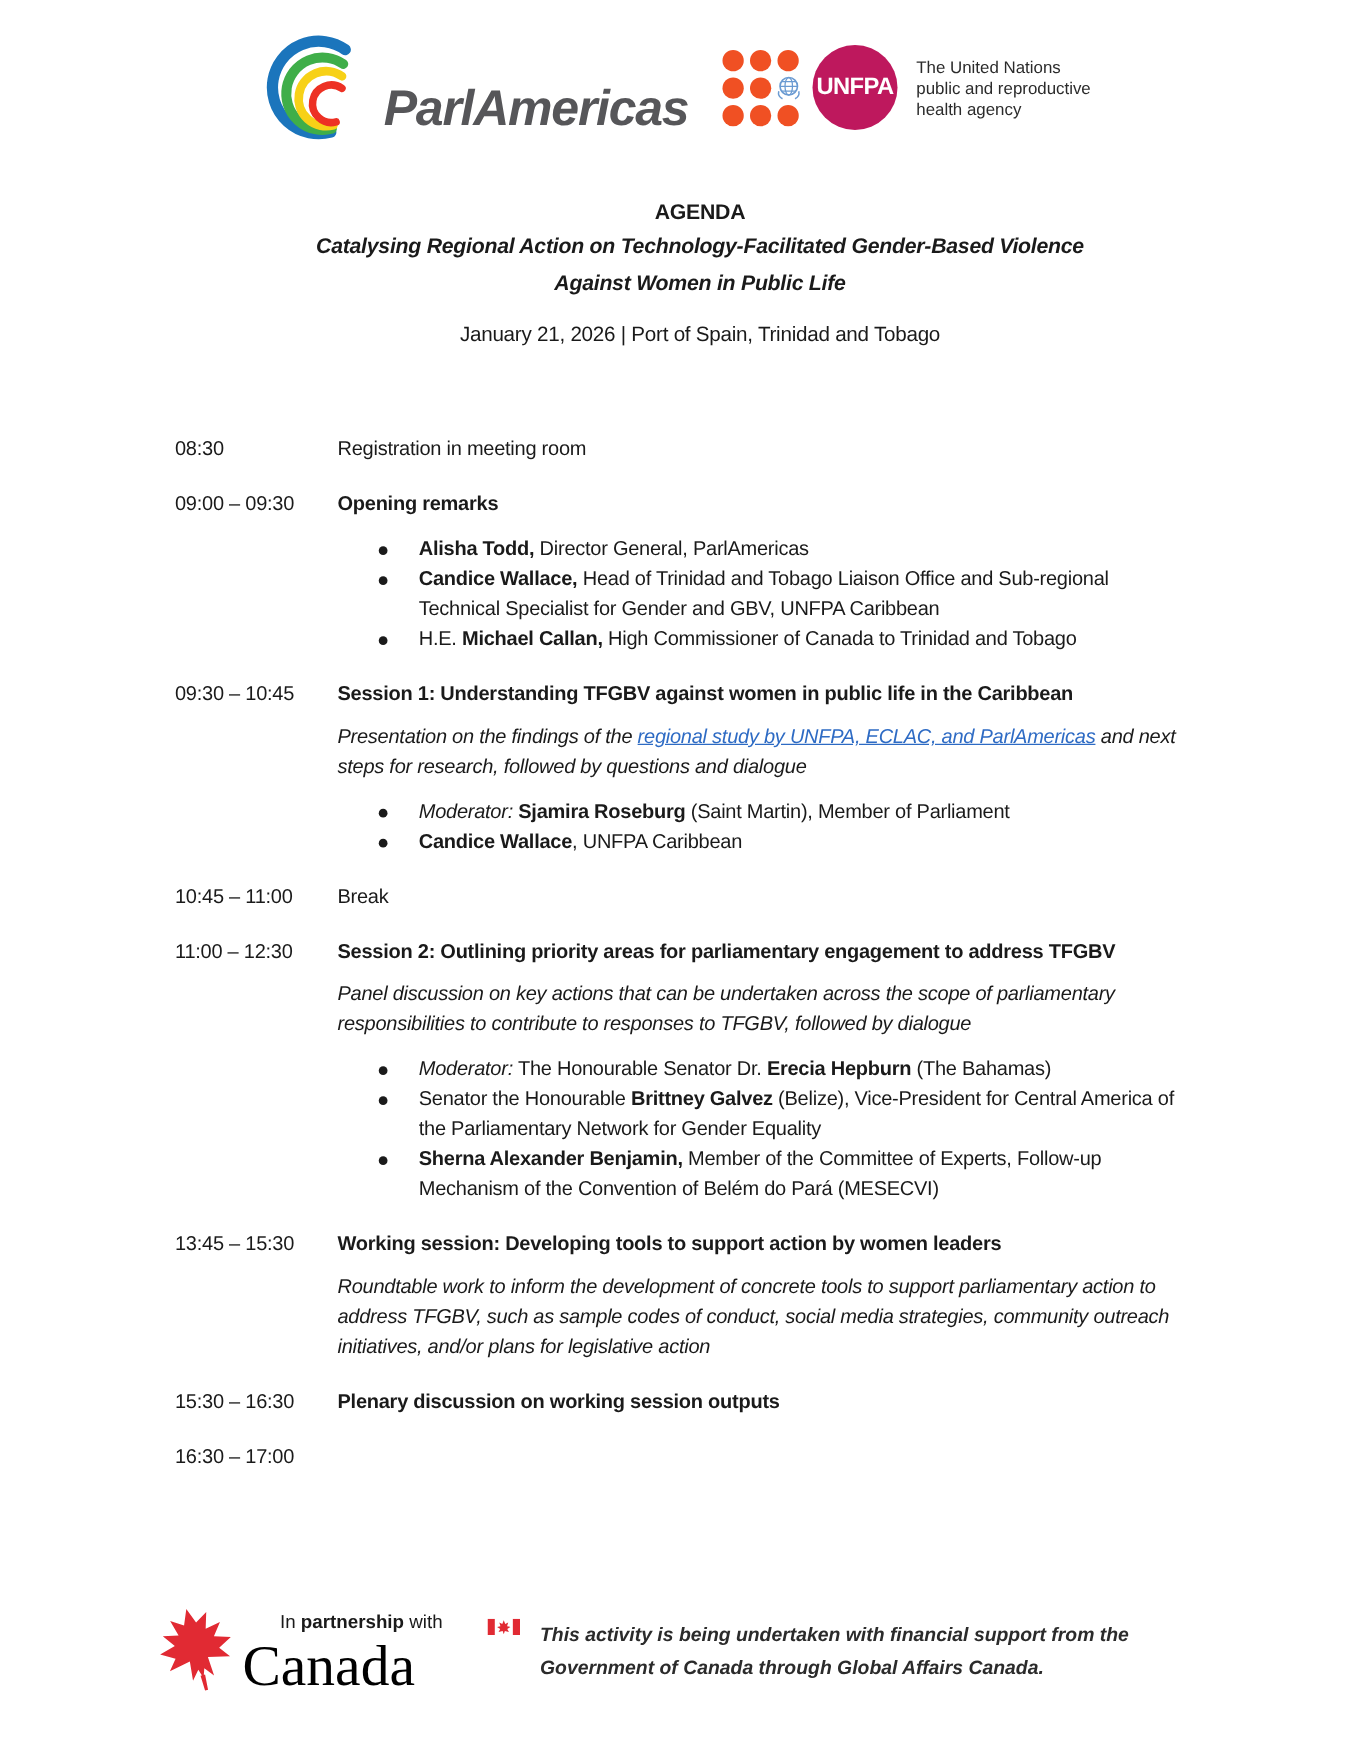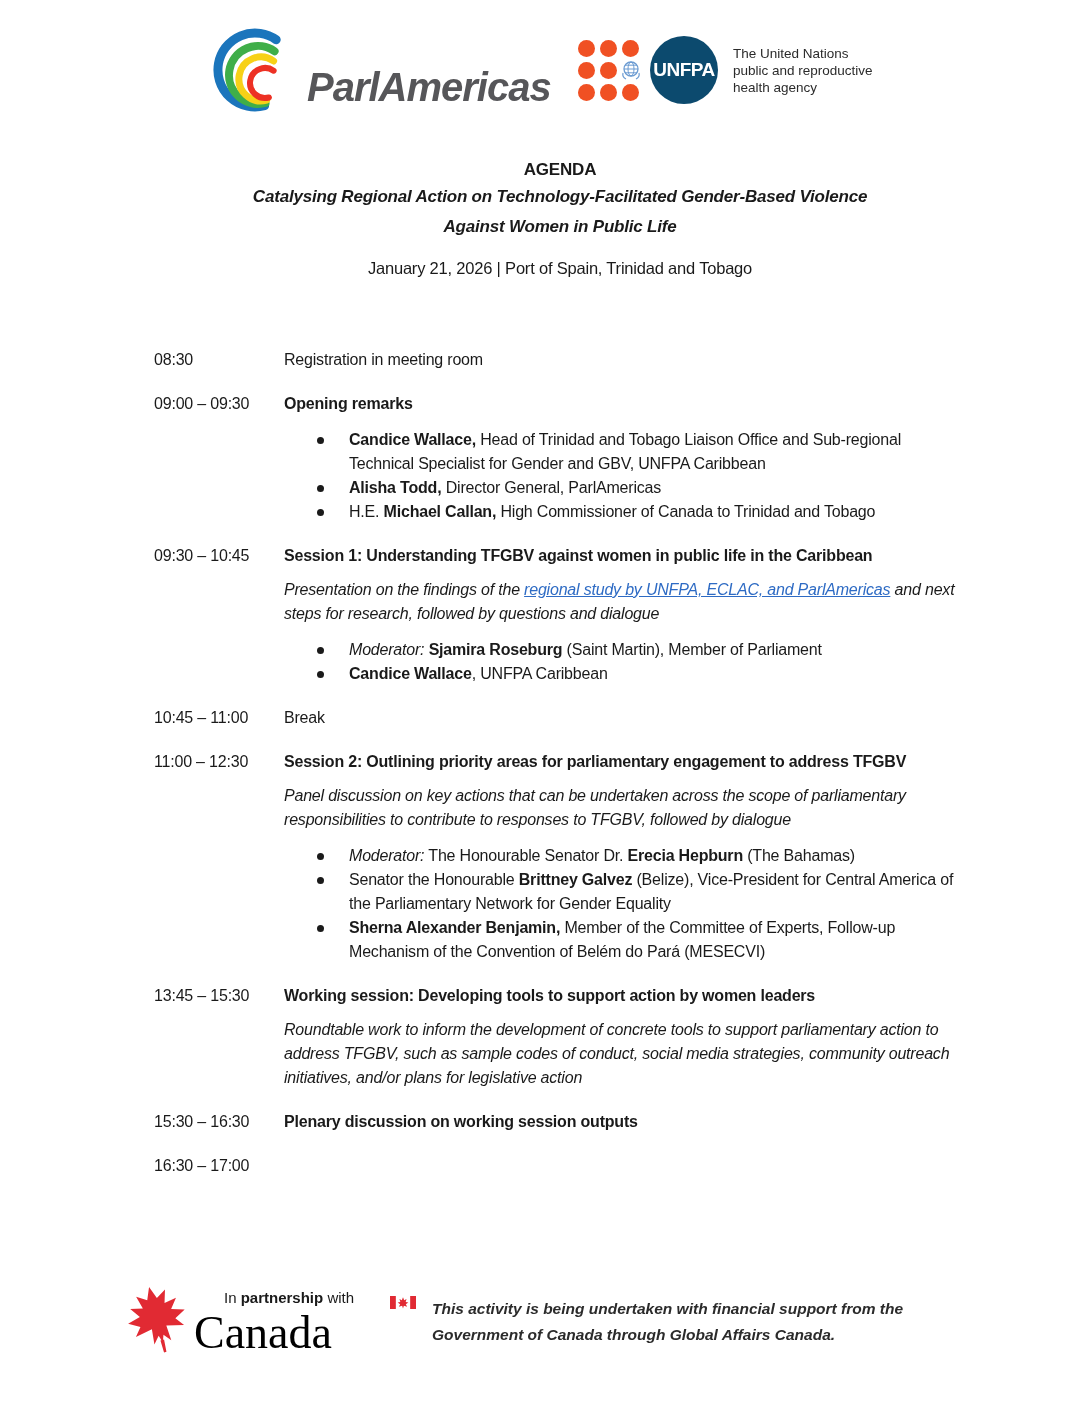--- a/index.html
+++ b/index.html
@@ -12,34 +12,34 @@
   }
   .page { position:relative; width:1088px; height:1408px; background:#fff; overflow:hidden; }
 
   
   .header { position:absolute; top:28px; left:0; width:1088px; height:100px; }
   .parl-logo { position:absolute; left:203px; top:0; display:flex; align-items:center; }
   .parl-text { font-size:40px; font-weight:700; font-style:italic; color:#565659; letter-spacing:-1px; margin-left:-6px; padding-top:18px; }
   .unfpa-logo { position:absolute; left:578px; top:8px; display:flex; align-items:center; }
   .unfpa-dots { display:grid; grid-template-columns:repeat(3,17px); grid-template-rows:repeat(3,17px); gap:5px; align-items:center; justify-items:center; }
   .dot { width:17px; height:17px; border-radius:50%; background:#f05023; }
-  .unfpa-circle { width:68px; height:68px; border-radius:50%; background:#0c4a6e; margin-left:11px;
+  .unfpa-circle { width:68px; height:68px; border-radius:50%; background:#be185d; margin-left:11px;
                   display:flex; align-items:center; justify-content:center; }
   .unfpa-circle span { color:#fff; font-weight:700; font-size:19px; letter-spacing:-0.5px; }
   .unfpa-tagline { margin-left:15px; font-size:13.5px; line-height:17px; color:#2b2b2b; letter-spacing:0; }
 
   
   .title-block { position:absolute; top:158px; left:16px; width:1088px; text-align:center; }
   .agenda-label { font-size:17px; font-weight:700; }
   .meeting-title { font-size:17px; font-weight:700; margin-top:26px; line-height:30px; }
   .subtitle { font-size:17px; font-weight:700; font-style:italic; line-height:30px; }
   .date-line { font-size:16.5px; margin-top:14px; }
 
   
-  .agenda-list { position:absolute; top:348px; left:154px; width:812px; }
+  .agenda-list { position:absolute; top:348px; left:140px; width:812px; }
   .agenda-row { display:flex; margin-bottom:20px; }
   .time-label { flex:0 0 130px; }
   .row-content { flex:1; max-width:682px; }
   .seg-b { font-weight:700; }
   .seg-i { font-style:italic; }
   a.seg-link { color:#2e6bc4; text-decoration:underline; font-style:italic; cursor:pointer; }
   .paragraph { margin-top:10px; font-style:italic; }
   .bullets { margin-top:12px; }
   .bullet { display:flex; padding-left:33px; }
   .bullet-marker { flex:0 0 32px; }
@@ -119,27 +119,27 @@
       </div>
       <div class="agenda-row">
         <div class="time-label">09:00 – 09:30</div>
         <div class="row-content">
           <div class="session-title"><span class="seg-b ">Opening remarks</span></div>
           <div class="bullets">
             <div class="bullet">
               <span class="bullet-marker">
                 <i></i>
               </span>
+              <span class="bullet-text"><span class="seg-b ">Alisha Todd,</span><span> Director General, ParlAmericas</span></span>
+            </div>
+            <div class="bullet">
+              <span class="bullet-marker">
+                <i></i>
+              </span>
               <span class="bullet-text"><span class="seg-b ">Candice Wallace,</span><span> Head of Trinidad and Tobago Liaison Office and Sub-regional Technical Specialist for Gender and GBV, UNFPA Caribbean</span></span>
-            </div>
-            <div class="bullet">
-              <span class="bullet-marker">
-                <i></i>
-              </span>
-              <span class="bullet-text"><span class="seg-b ">Alisha Todd,</span><span> Director General, ParlAmericas</span></span>
             </div>
             <div class="bullet">
               <span class="bullet-marker">
                 <i></i>
               </span>
               <span class="bullet-text"><span>H.E. </span><span class="seg-b ">Michael Callan,</span><span> High Commissioner of Canada to Trinidad and Tobago</span></span>
             </div>
           </div>
         </div>
       </div>

